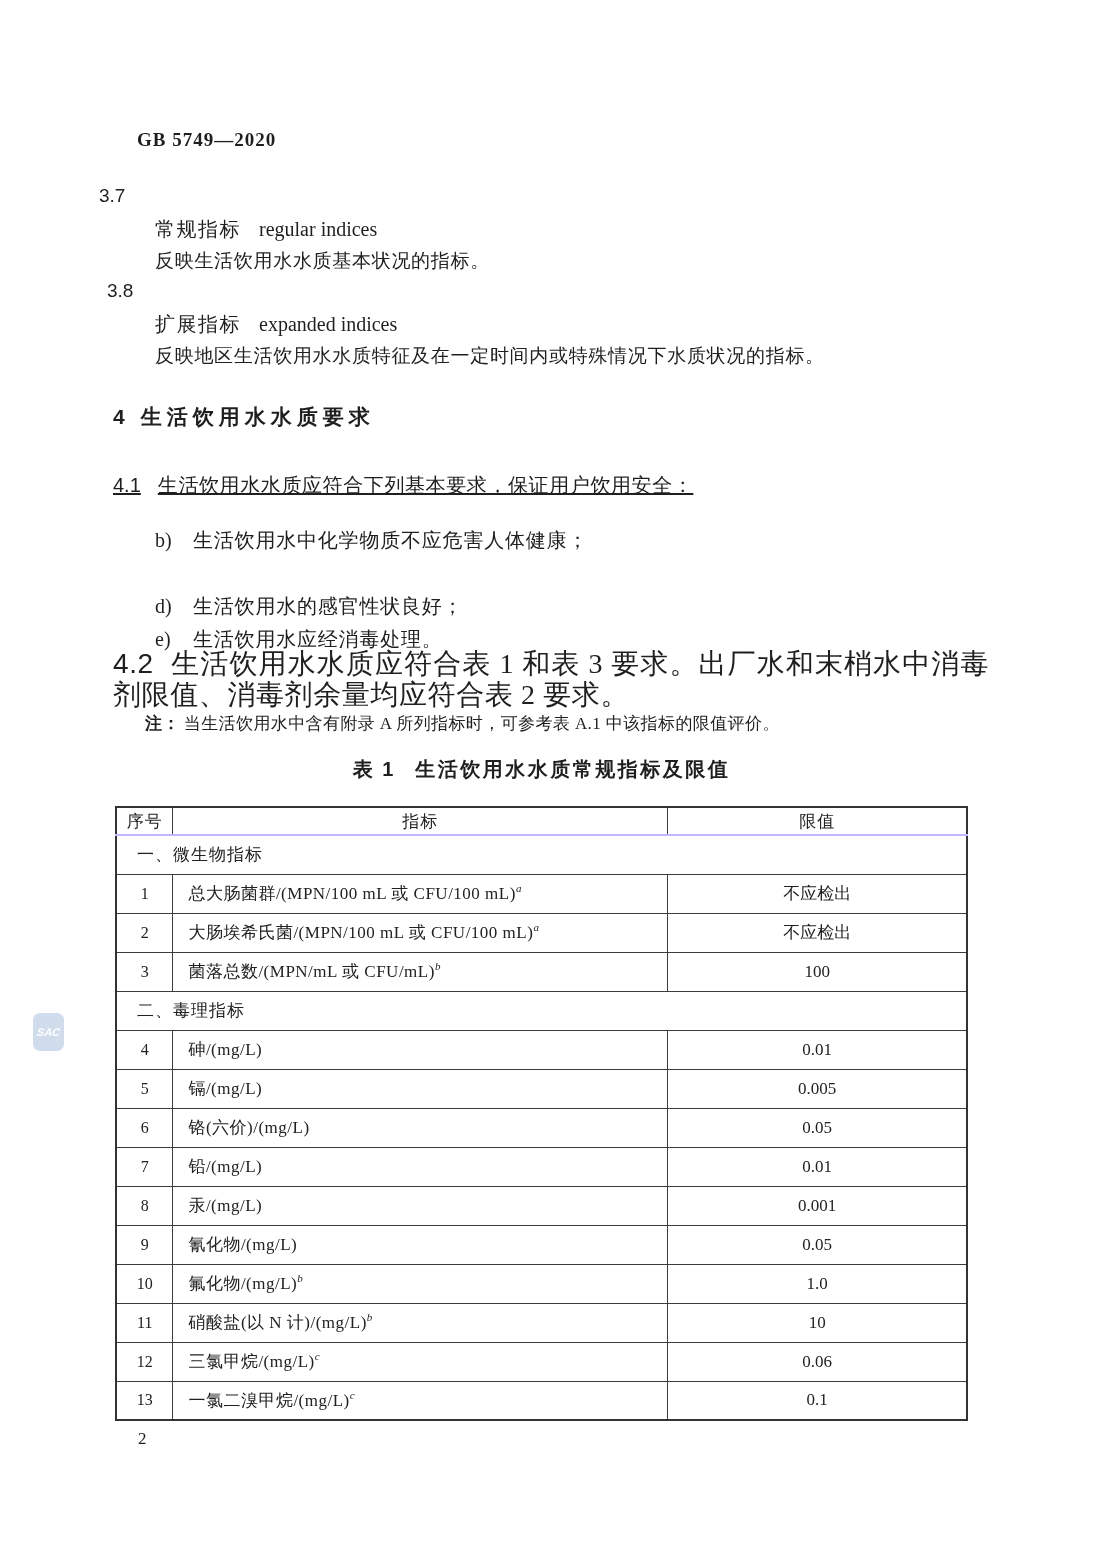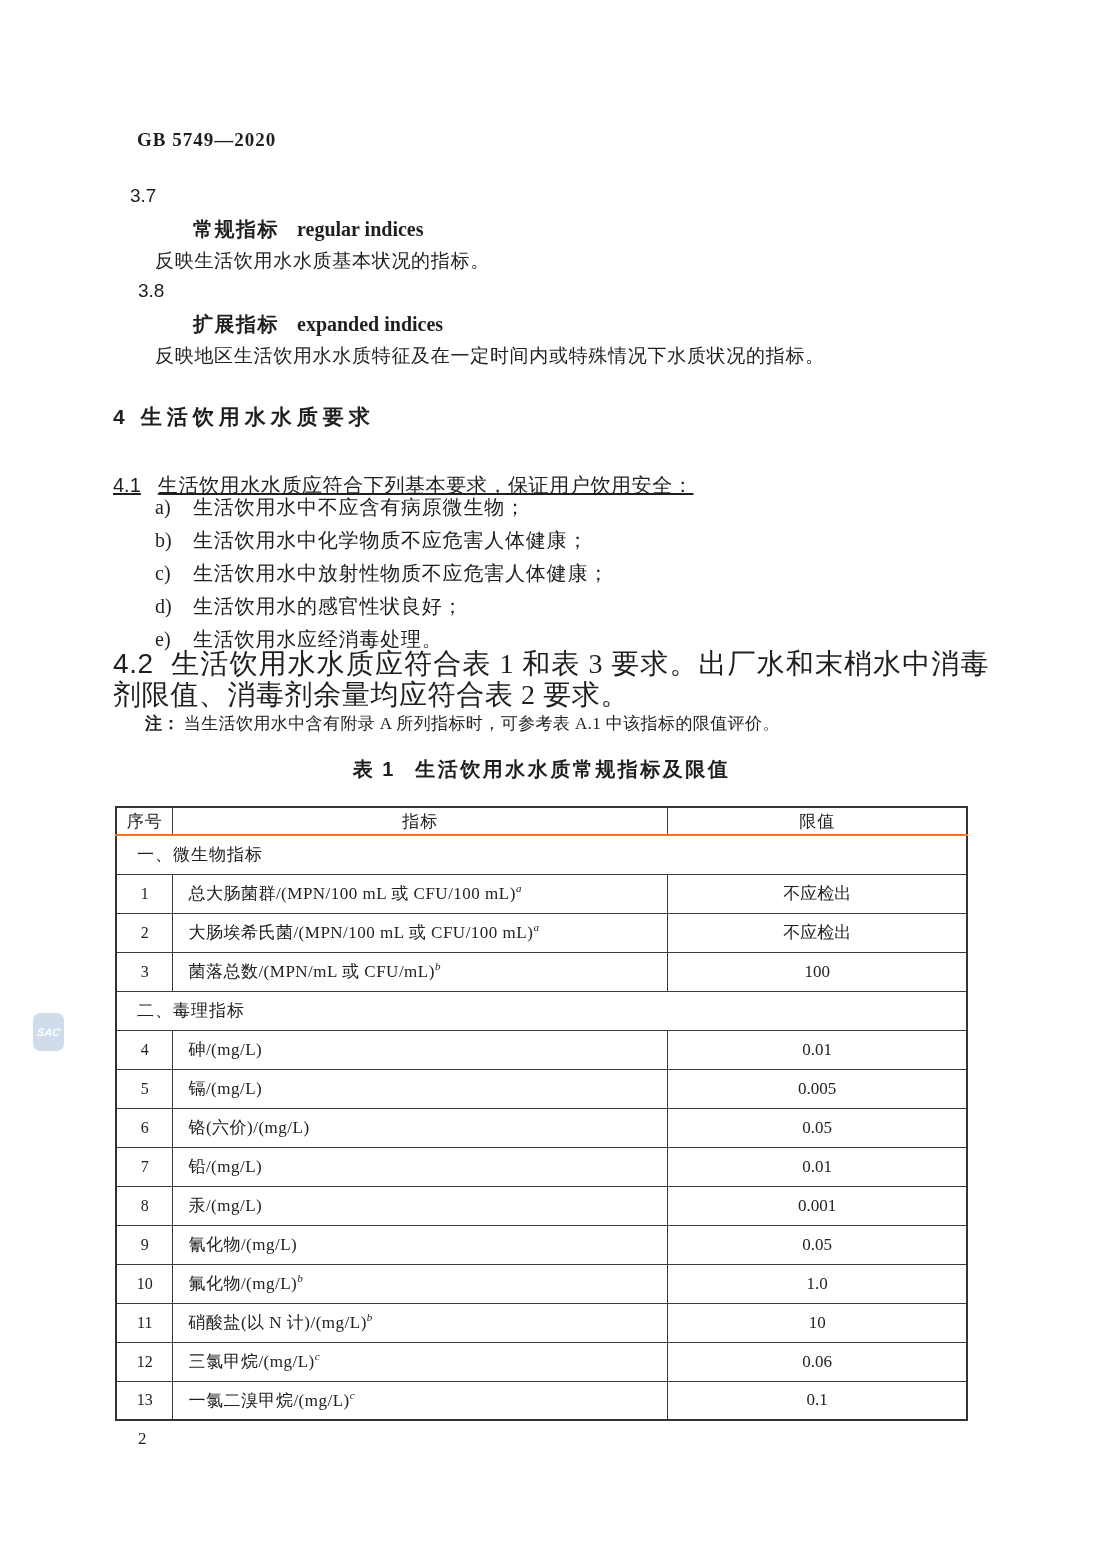--- a/index.html
+++ b/index.html
@@ -15,27 +15,27 @@
   }
   .abs { position: absolute; }
 
   .doc-number {
     top: 129px; left: 137px;
     font-size: 19px; font-weight: bold; letter-spacing: 1px;
     font-family: "Liberation Serif", "DejaVu Serif", serif;
   }
 
   .term-number {
-    left: 130px;
+    left: 99px;
     font-size: 19px;
     font-family: "Liberation Sans", "DejaVu Sans", sans-serif;
   }
   .term-title {
     left: 155px;
-    font-size: 20px; font-weight: bold; margin-left: 38px;
+    font-size: 20px; font-weight: normal;
   }
   .term-title .zh {
     font-family: "Liberation Sans", "DejaVu Sans", sans-serif;
     letter-spacing: 1.5px;
   }
   .term-title .en {
     margin-left: 18px;
     font-family: "Liberation Serif", "DejaVu Serif", serif;
   }
   .term-def {
@@ -88,21 +88,21 @@
     width: 853px;
     border-collapse: collapse;
     font-size: 17px;
   }
   table.t1 td, table.t1 th {
     border: 1px solid #3c3c3c;
     font-weight: normal;
     color: #222;
   }
   table.t1 { border: 2px solid #333; }
-  table.t1 thead th { height: 28px; text-align: center; border-bottom: 2px solid #f97316; letter-spacing: 1px; }
+  table.t1 thead th { height: 28px; text-align: center; border-bottom: 2px solid #c4b5fd; letter-spacing: 1px; }
   table.t1 td { height: 39px; }
   td.c-num { text-align: center; font-size: 16px; }
   td.c-ind { text-align: left; padding-left: 15px; letter-spacing: 0.5px; }
   td.c-lim { text-align: center; }
   td.section-cell { text-align: left; padding-left: 20px; letter-spacing: 1px; }
   table.t1 sup { font-size: 11px; font-style: italic; line-height: 0; }
 
   .page-number { top: 1429px; left: 138px; font-size: 17px; }
 
   .watermark {
@@ -140,28 +140,22 @@
   <div class="abs term-def" style="top:343px;">反映地区生活饮用水水质特征及在一定时间内或特殊情况下水质状况的指标。</div>
 
   <div class="abs sec-heading">
     <span class="num">4</span><span class="ttl">生活饮用水水质要求</span>
   </div>
 
   <div class="abs clause" style="top:472px;text-decoration:underline;">
     <span class="cnum">4.1</span><span>生活饮用水水质应符合下列基本要求，保证用户饮用安全：</span>
   </div>
 
-  <div class="abs list-item" style="top:494px;">
-    <span class="lbl">a)</span><span>生活饮用水中不应含有病原微生物；</span>
-  </div>
   <div class="abs list-item" style="top:527px;">
     <span class="lbl">b)</span><span>生活饮用水中化学物质不应危害人体健康；</span>
-  </div>
-  <div class="abs list-item" style="top:560px;">
-    <span class="lbl">c)</span><span>生活饮用水中放射性物质不应危害人体健康；</span>
   </div>
   <div class="abs list-item" style="top:593px;">
     <span class="lbl">d)</span><span>生活饮用水的感官性状良好；</span>
   </div>
   <div class="abs list-item" style="top:626px;">
     <span class="lbl">e)</span><span>生活饮用水应经消毒处理。</span>
   </div>
 
   <div class="abs clause-42">
     <span class="cnum" style="margin-right:17px;font-family:'Liberation Sans','DejaVu Sans',sans-serif;">4.2</span><span>生活饮用水水质应符合表 1 和表 3 要求。出厂水和末梢水中消毒剂限值、消毒剂余量均应符合表 2 要求。</span>

